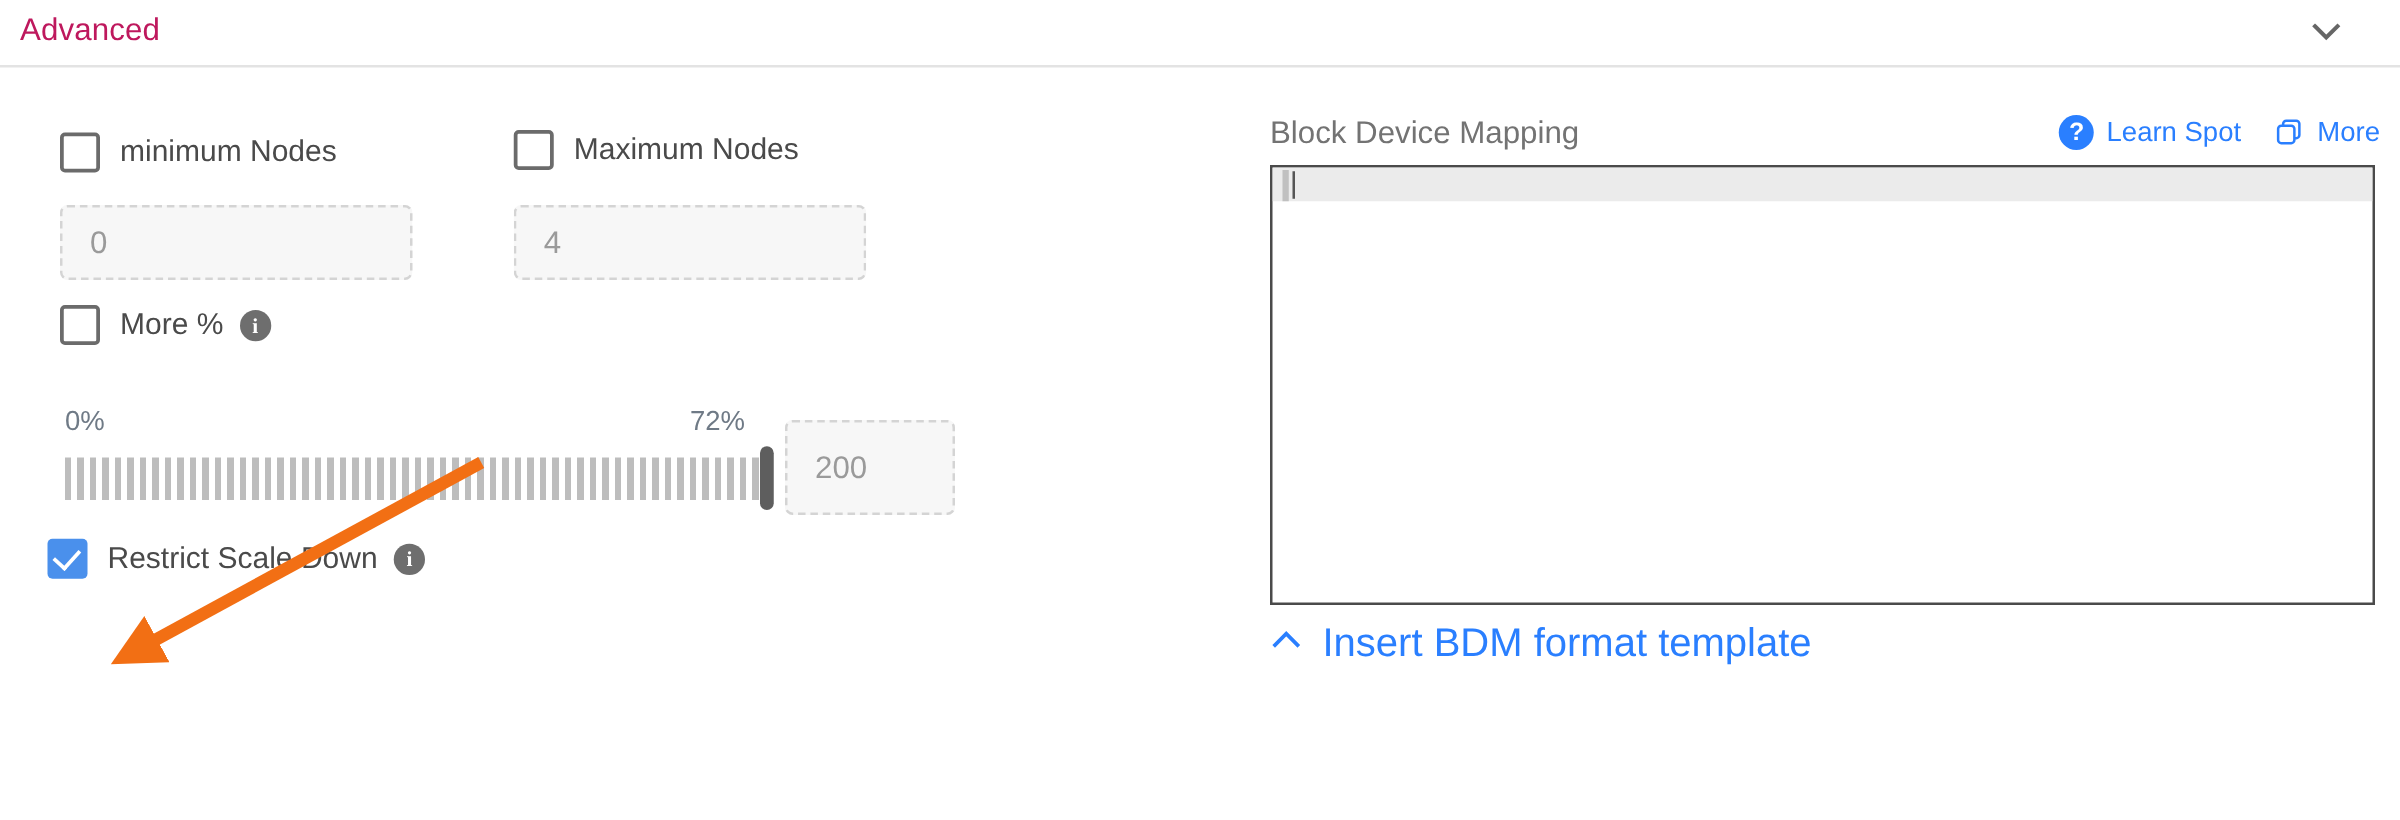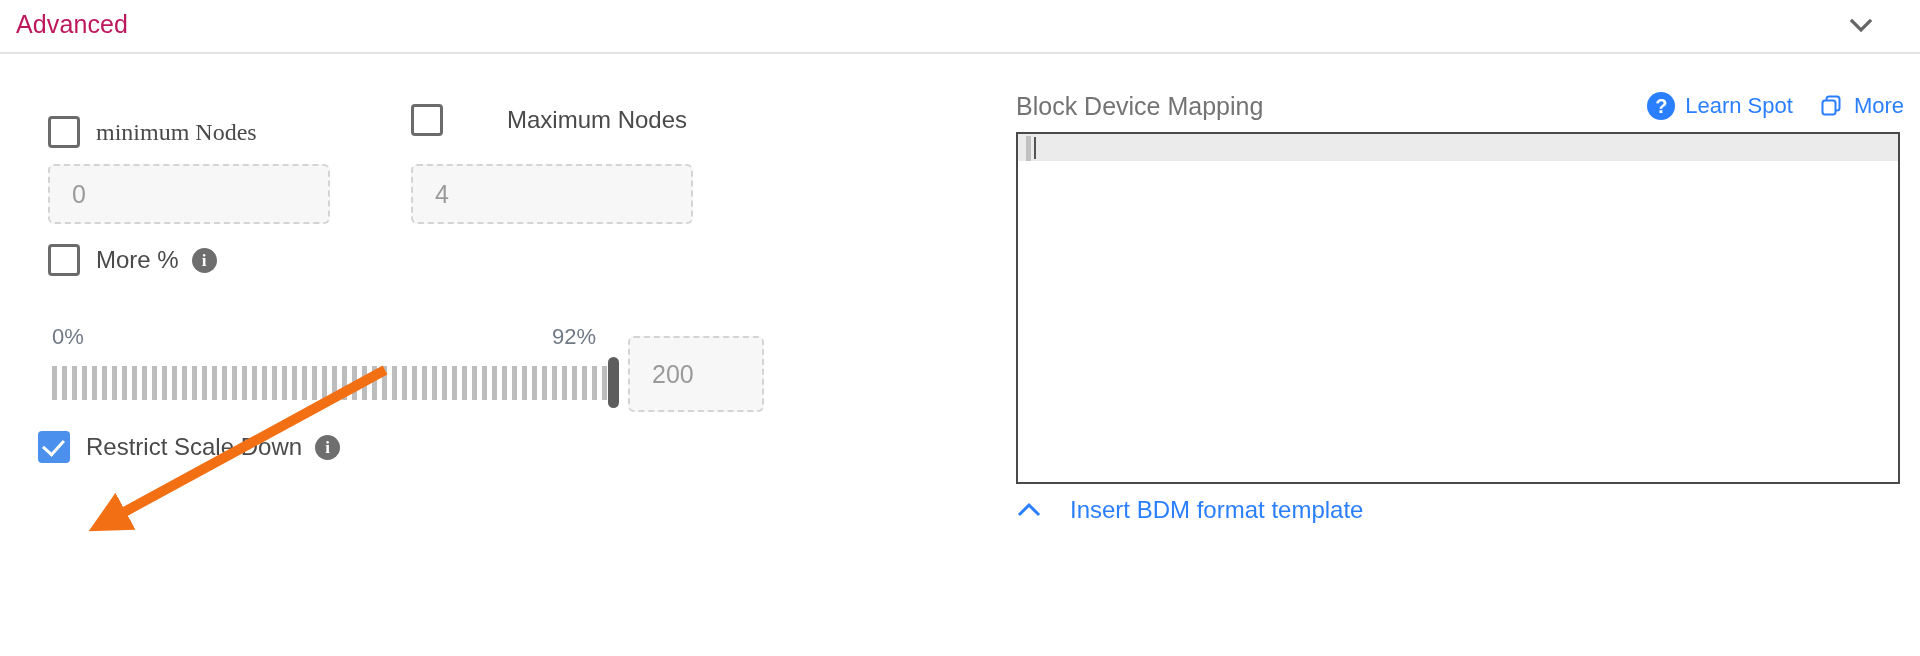--- a/index.html
+++ b/index.html
@@ -241,24 +241,23 @@
     width: 2px;
     height: 22px;
     background: #555555;
   }
 
   .bdm-template-link {
     position: absolute;
     left: 16px;
     top: 442px;
     display: flex;
-    align-items: center;
-    gap: 28px;
+    gap: 16px;
     color: #2a7fff;
-    font-size: 24px;
+    font-size: 32px;
     cursor: pointer;
     white-space: nowrap;
   }
   .chevron-up-blue { width: 26px; height: 26px; flex: 0 0 auto; }
 
   
   .annotation-arrow {
     position: absolute;
     left: 0;
     top: 0;
@@ -274,43 +273,43 @@
   <div class="section-title">Advanced</div>
   <div class="chevron-collapse">
     <svg width="34" height="34" viewBox="0 0 34 34" aria-hidden="true">
       <polyline points="8,13 17,22 26,13" fill="none" stroke="#666666" stroke-width="3.2" stroke-linecap="square" stroke-linejoin="miter"></polyline>
     </svg>
   </div>
 </div>
 
 <div class="left-col">
 
-  <div class="cb-row" style="left:48px; top:62px;font-family:Liberation Serif, serif;">
+  <div class="cb-row" style="left:48px; top:52px;">
     <div class="checkbox"></div>
     <span class="cb-label">minimum Nodes</span>
   </div>
 
-  <div class="cb-row" style="left:411px; top:50px;gap:48px;">
+  <div class="cb-row" style="left:411px; top:50px;">
     <div class="checkbox"></div>
     <span class="cb-label">Maximum Nodes</span>
   </div>
 
   <div class="dashed-input" style="left:48px; top:110px; width:282px; height:60px;">0</div>
 
   <div class="dashed-input" style="left:411px; top:110px; width:282px; height:60px;">4</div>
 
   <div class="cb-row" style="left:48px; top:190px;">
     <div class="checkbox"></div>
     <span class="cb-label">More %</span>
     <span class="info-icon">i</span>
   </div>
 
   <div class="slider-wrap" style="left:52px; top:270px; width:580px; height:90px;">
     <div class="slider-scale-label" style="left:0px;">0%</div>
-    <div class="slider-scale-label" style="left:500px;">92%</div>
+    <div class="slider-scale-label" style="left:500px;">72%</div>
     <div class="slider-track"></div>
     <div class="slider-thumb"></div>
   </div>
 
   <div class="dashed-input" style="left:628px; top:282px; width:136px; height:76px;">200</div>
 
   <div class="cb-row" style="left:38px; top:377px;">
     <div class="checkbox checked"></div>
     <span class="cb-label">Restrict Scale Down</span>
     <span class="info-icon">i</span>

